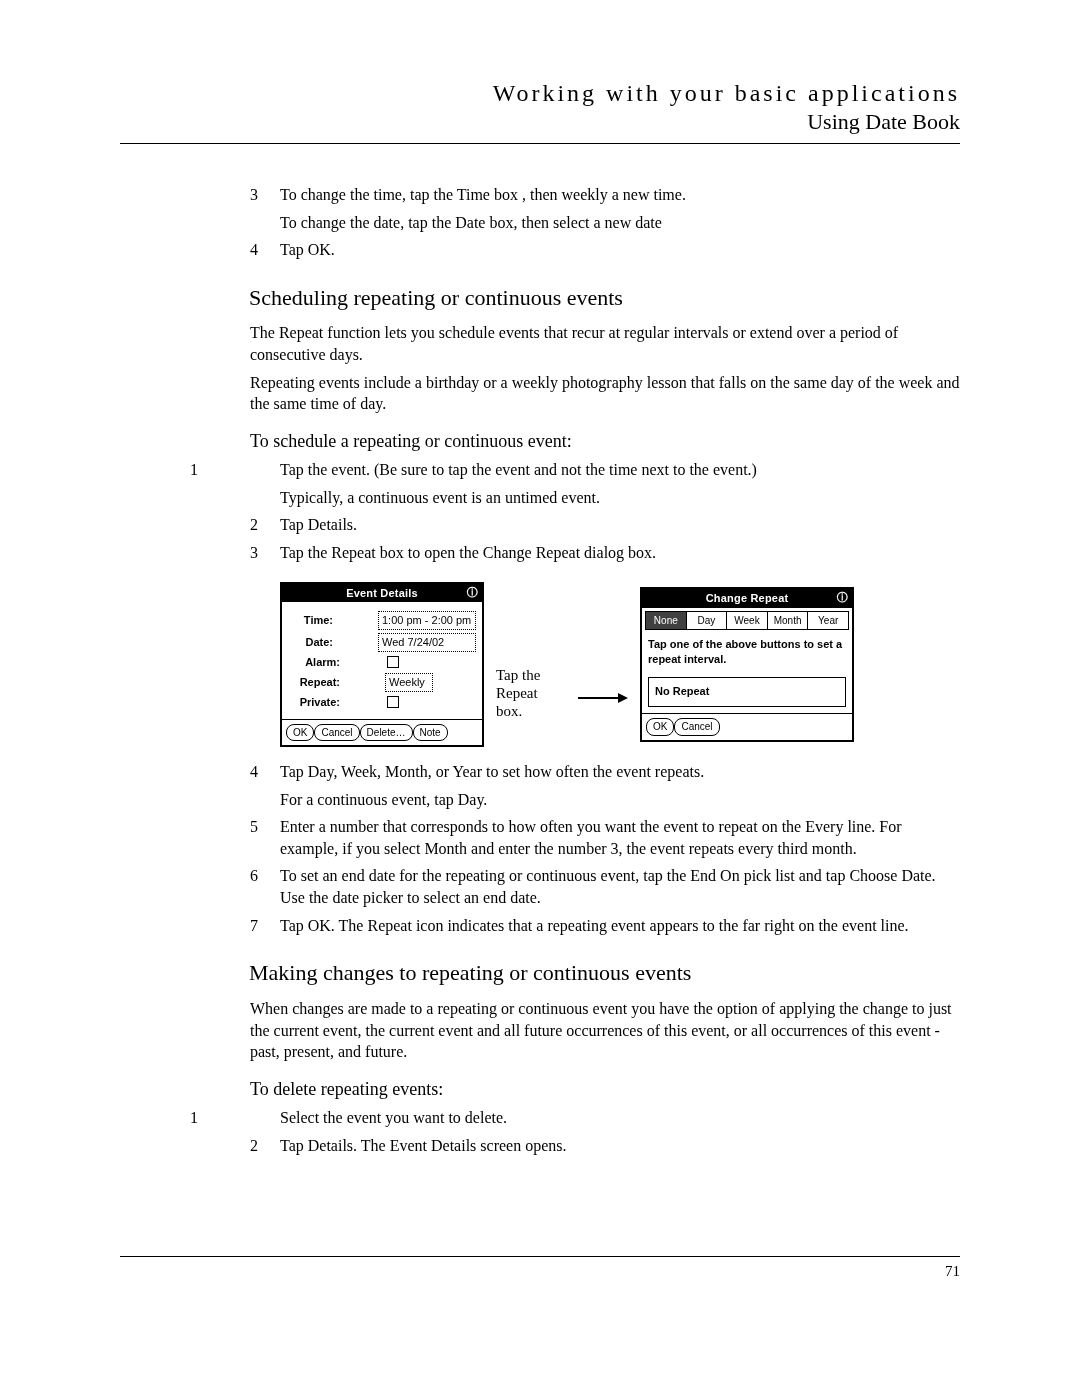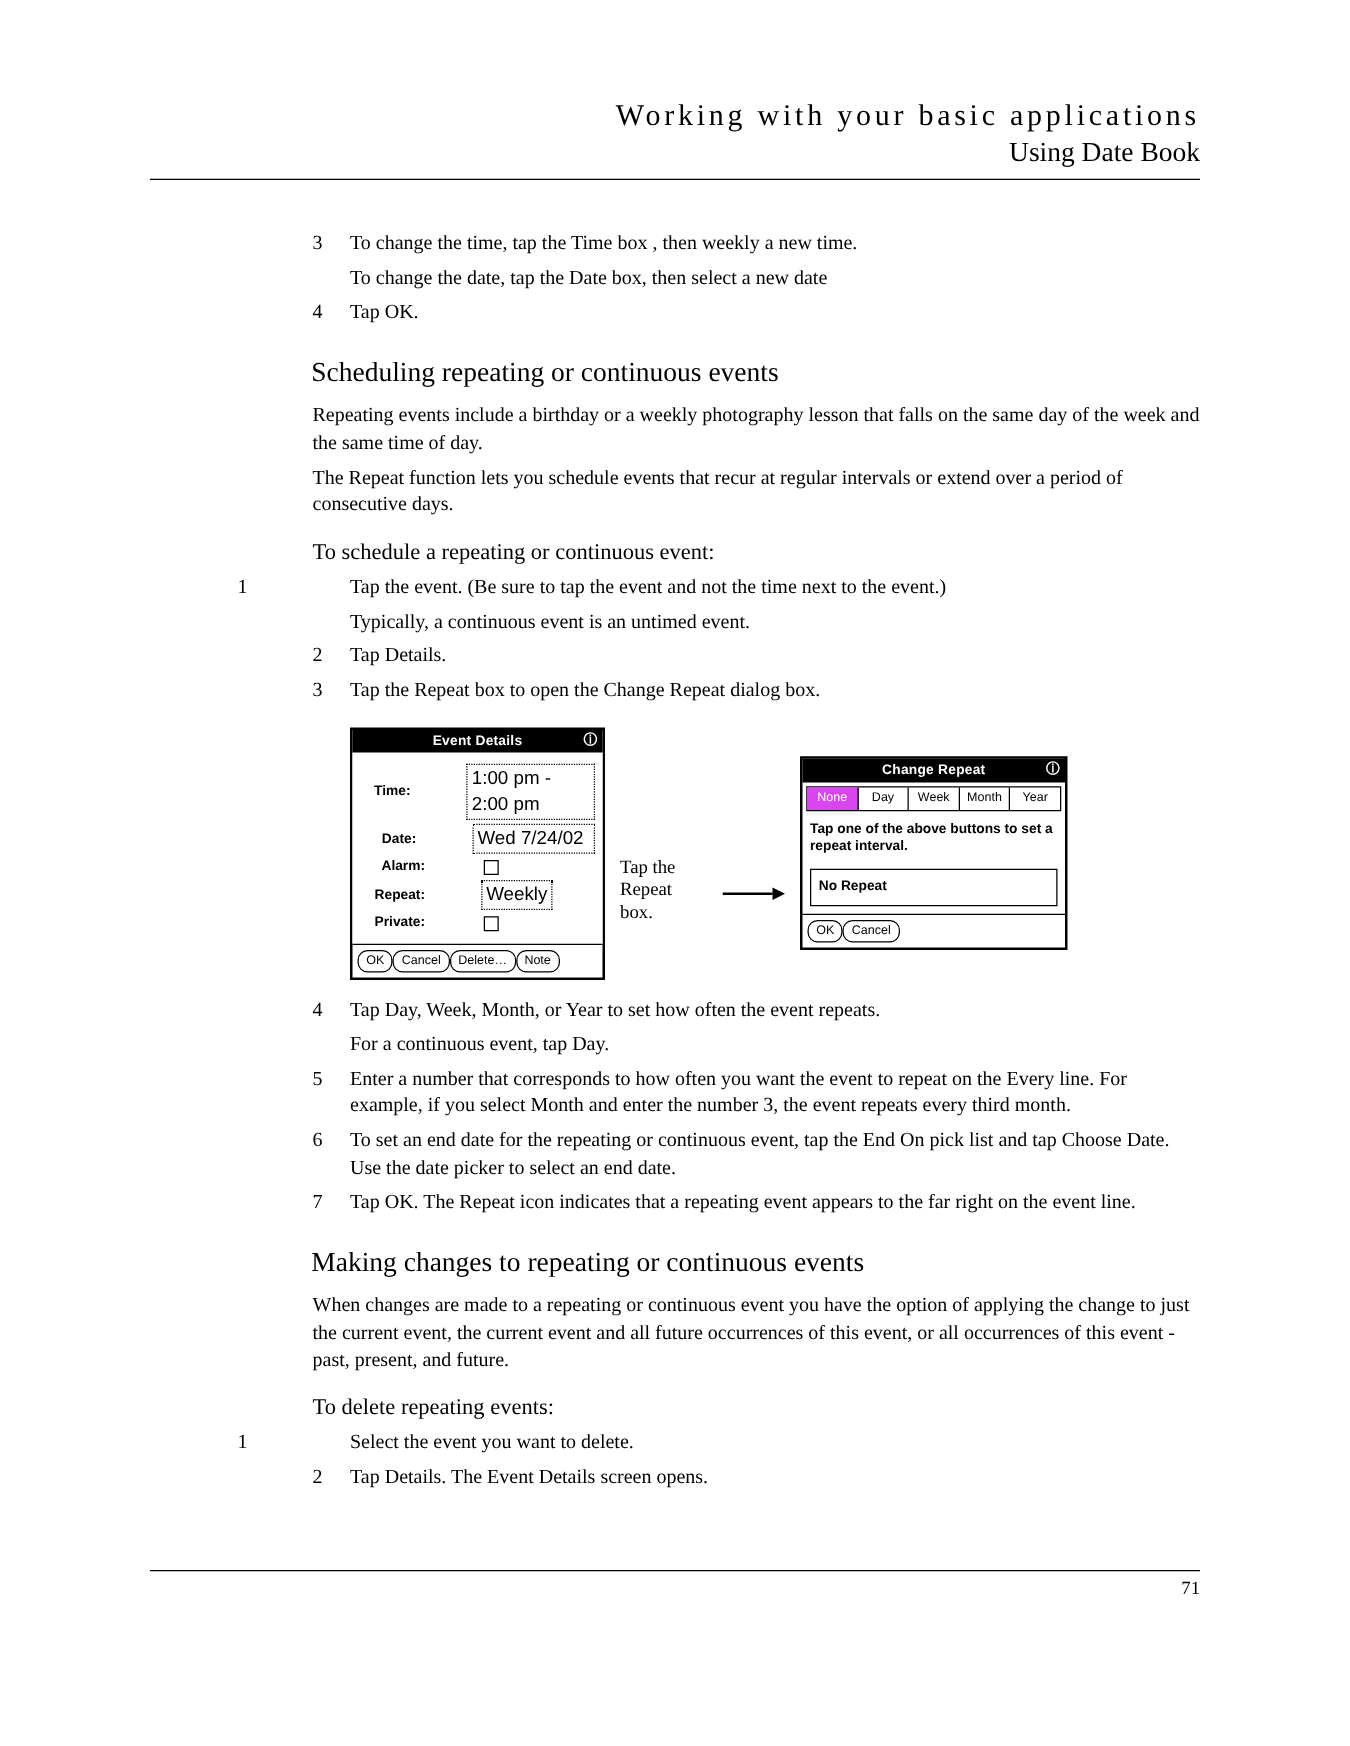--- a/index.html
+++ b/index.html
@@ -96,21 +96,21 @@
     font-family: Arial, sans-serif;
     font-size: 11px;
     font-weight: 700;
   }
   .field-row { margin: 3px 0; display: flex; align-items: center; gap: 41px; }
   .field-label { width: 52px; text-align: right; margin-right: 4px; }
   .dotted-in {
     border: 1px dotted #000;
     padding: 1px 3px;
     font-weight: 400;
-    font-size: 15px;
+    font-size: 11px;
     display: inline-block;
     min-width: 90px;
   }
   .chk {
     width: 10px; height: 10px;
     border: 1px solid #000;
     display: inline-block;
     margin-left: 2px;
   }
   .palm-buttons {
@@ -133,21 +133,21 @@
     margin: 3px;
     font-size: 10px;
   }
   .tabs-row .tab {
     flex: 1;
     text-align: center;
     padding: 2px 2px;
     border-right: 1px solid #000;
   }
   .tabs-row .tab:last-child { border-right: none; }
-  .tabs-row .tab.sel { background: #d946ef; color: #fff; }
+  .tabs-row .tab.sel { background: #404040; color: #fff; }
   .cr-instr { padding: 4px 6px; font-size: 11px; font-weight: 700; }
   .cr-result-box {
     margin: 6px;
     border: 1px solid #000;
     padding: 6px;
     font-size: 11px;
     font-weight: 700;
     min-height: 16px;
   }
   .callout {
@@ -187,22 +187,22 @@
       <span class="num">3</span>
       <p>To change the time, tap the Time box , then weekly a new time.</p>
       <p>To change the date, tap the Date box, then select a new date</p>
     </div>
     <div class="step">
       <span class="num">4</span>
       <p>Tap OK.</p>
     </div>
 
     <div class="h2">Scheduling repeating or continuous events</div>
+    <p class="para-noindent">The Repeat function lets you schedule events that recur at regular intervals or extend over a period of consecutive days.</p>
     <p class="para-noindent">Repeating events include a birthday or a weekly photography lesson that falls on the same day of the week and the same time of day.</p>
-    <p class="para-noindent">The Repeat function lets you schedule events that recur at regular intervals or extend over a period of consecutive days.</p>
 
     <div class="h3">To schedule a repeating or continuous event:</div>
 
     <div class="step" style="margin-left:-30px; padding-left:60px;">
       <span class="num" style="left:-30px">1</span>
       <p>Tap the event. (Be sure to tap the event and not the time next to the event.)</p>
       <p>Typically, a continuous event is an untimed event.</p>
     </div>
     <div class="step">
       <span class="num">2</span>

